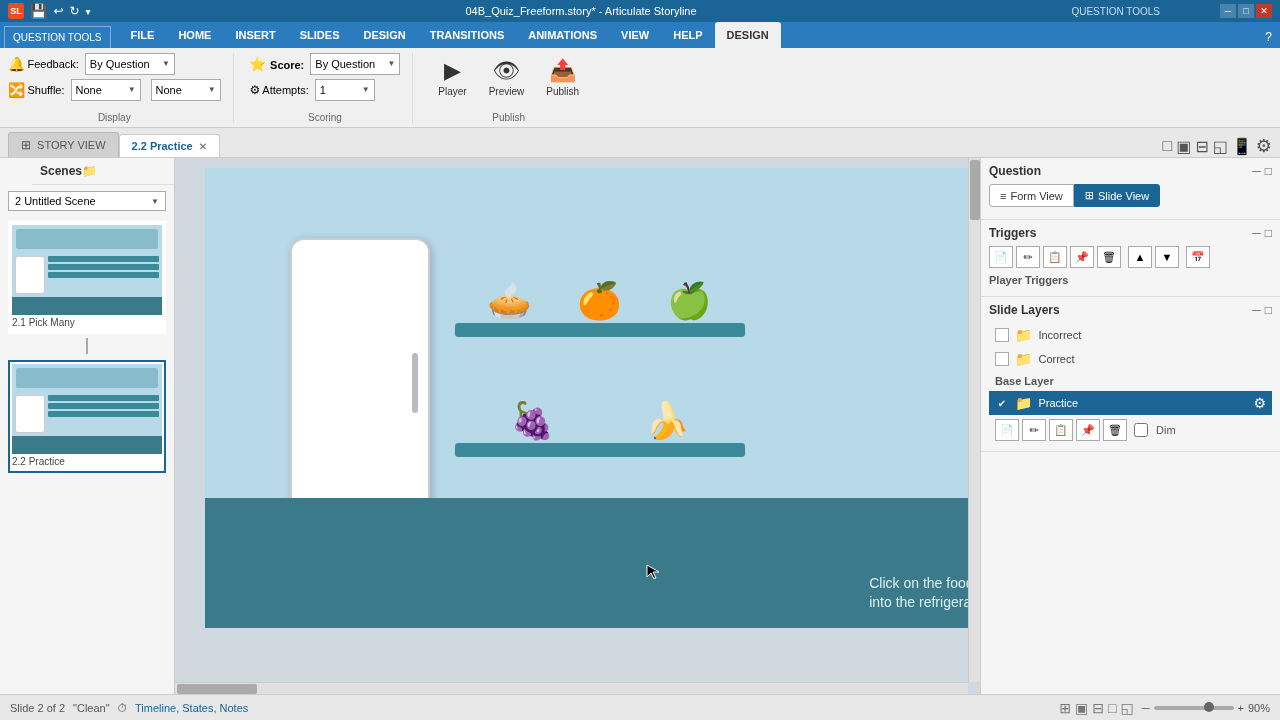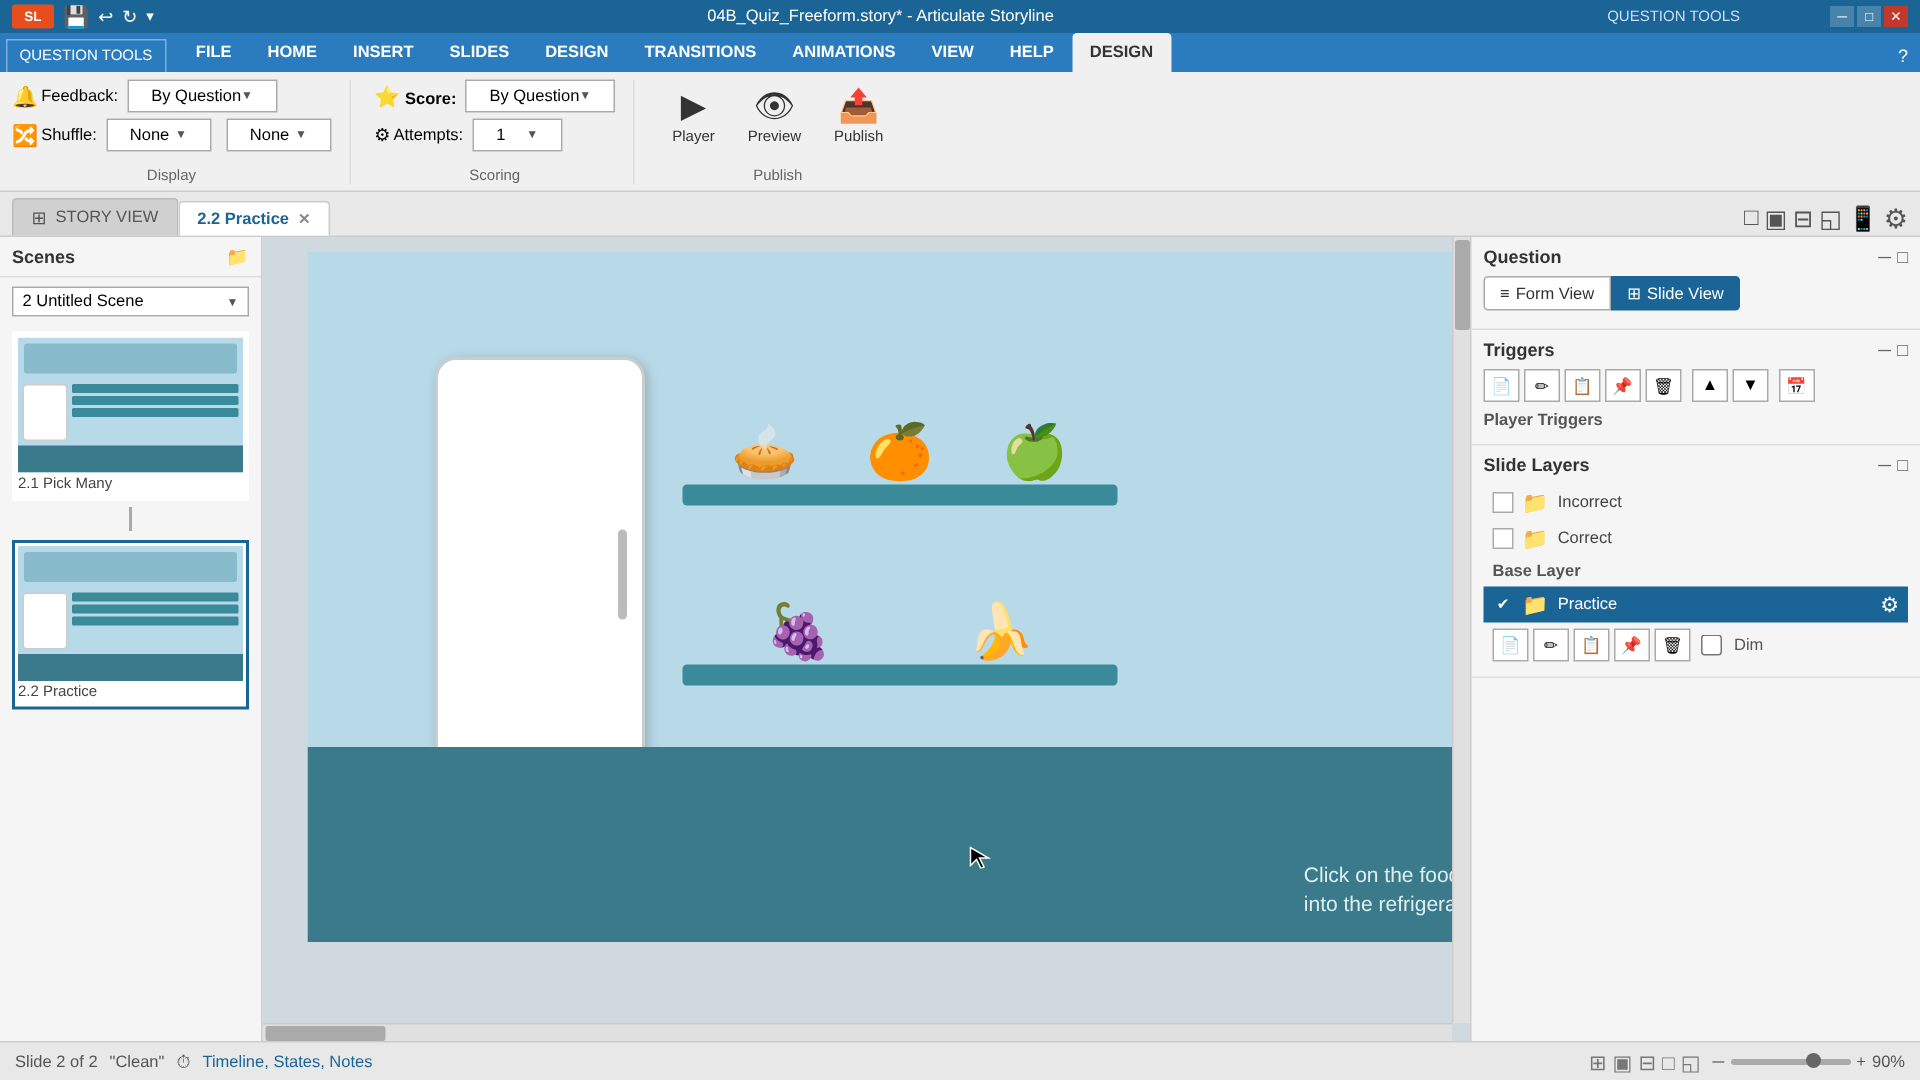--- a/index.html
+++ b/index.html
@@ -9,21 +9,21 @@
     .title-bar {
       background: #1a6496;
       height: 22px;
       display: flex;
       align-items: center;
       padding: 0 8px;
       color: white;
       font-size: 11px;
     }
     .title-bar-left { display: flex; align-items: center; gap: 6px; }
-    .title-bar-logo { width: 28px; height: 16px; background: #e84e1b; border-radius: 2px; display: flex; align-items: center; justify-content: center; color: white; font-size: 9px; font-weight: bold; }
+    .title-bar-logo { width: 16px; height: 16px; background: #e84e1b; border-radius: 2px; display: flex; align-items: center; justify-content: center; color: white; font-size: 9px; font-weight: bold; }
     .title-bar-title { flex: 1; text-align: center; }
     .title-bar-controls { display: flex; gap: 2px; margin-left: auto; }
     .title-bar-btn { width: 16px; height: 14px; background: rgba(255,255,255,0.2); border: none; color: white; font-size: 9px; cursor: pointer; display: flex; align-items: center; justify-content: center; }
     .ribbon-tab {
       padding: 4px 12px;
       font-size: 11px;
       font-weight: 600;
       color: white;
       cursor: pointer;
       height: 26px;
@@ -57,21 +57,21 @@
     .ribbon-section-label {
       font-size: 10px;
       color: #666;
       text-align: center;
       margin-top: 2px;
     }
     .ribbon-row { display: flex; align-items: center; gap: 6px; }
     .ribbon-dropdown {
       background: white;
       border: 1px solid #aaa;
-      padding: 2px 15px;
+      padding: 2px 4px;
       font-size: 11px;
       display: flex;
       align-items: center;
       cursor: pointer;
       min-width: 90px;
       justify-content: space-between;
       height: 22px;
     }
     .ribbon-dropdown-arrow { font-size: 8px; color: #555; }
     .ribbon-icon-btn {
@@ -124,22 +124,22 @@
       width: 175px;
       background: #f5f5f5;
       border-right: 1px solid #ccc;
       display: flex;
       flex-direction: column;
     }
     .scenes-header {
       padding: 6px 8px;
       display: flex;
       align-items: center;
-      justify-content: space-between;
       border-bottom: 1px solid #ddd;
+      margin-left: 32px;
     }
     .scenes-title { font-size: 12px; font-weight: bold; color: #333; }
     .scenes-collapse-btn { font-size: 12px; color: #666; cursor: pointer; background: none; border: none; }
     .scene-selector {
       margin: 6px 8px;
       background: white;
       border: 1px solid #aaa;
       padding: 3px 6px;
       font-size: 11px;
       display: flex;

